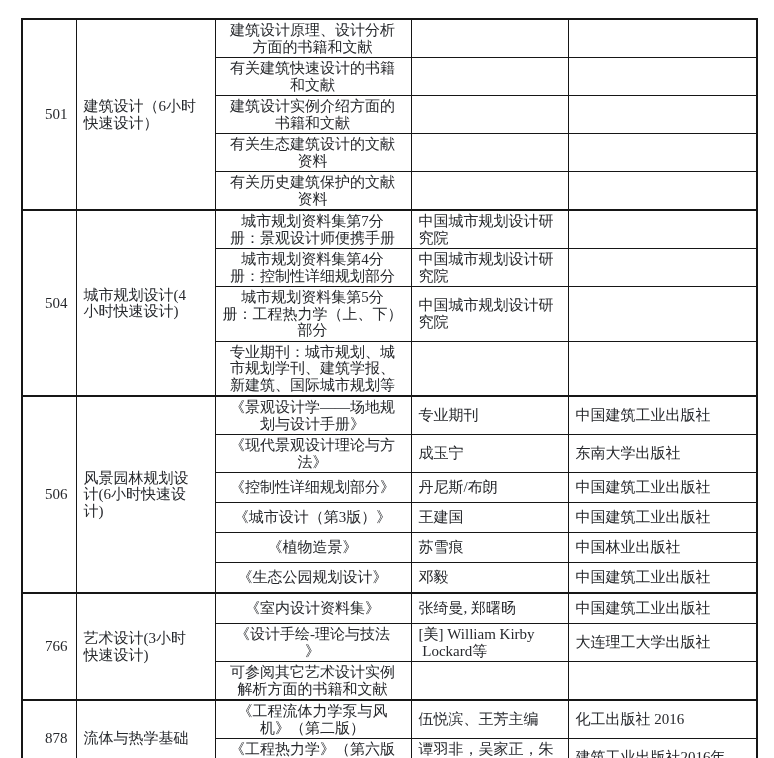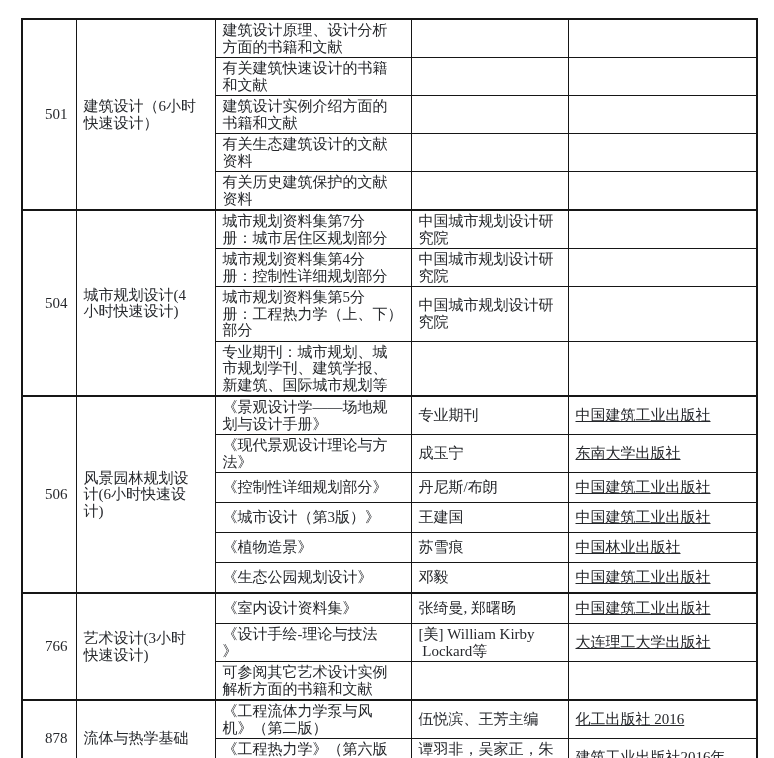--- a/index.html
+++ b/index.html
@@ -44,27 +44,27 @@
     padding-right: 2px;
   }
   td.col-course {
     padding-left: 12px;
     padding-right: 6px;
     margin-left: 47px;
   }
   td.col-book {
     padding-left: 12px;
     padding-right: 10px;
+    text-align: center;
   }
   td.col-author {
     padding-left: 7px;
   }
   td.col-pub {
     padding-left: 8px;
-    text-decoration: underline;
   }
 </style>
 </head>
 <body>
 
 <div class="page">
   <table class="ref-table">
     <colgroup>
       <col style="width:54px">
       <col style="width:139px">
@@ -104,21 +104,21 @@
           <td class="col-book">有关历史建筑保护的文献
 资料</td>
           <td class="col-author"></td>
           <td class="col-pub"></td>
         </tr>
         <tr class="section-start">
           <td class="col-code" rowspan="4">504</td>
           <td class="col-course" rowspan="4">城市规划设计(4
 小时快速设计)</td>
           <td class="col-book">城市规划资料集第7分
-册：城市居住区规划部分</td>
+册：景观设计师便携手册</td>
           <td class="col-author">中国城市规划设计研
 究院</td>
           <td class="col-pub"></td>
         </tr>
         <tr>
           <td class="col-book">城市规划资料集第4分
 册：控制性详细规划部分</td>
           <td class="col-author">中国城市规划设计研
 究院</td>
           <td class="col-pub"></td>

